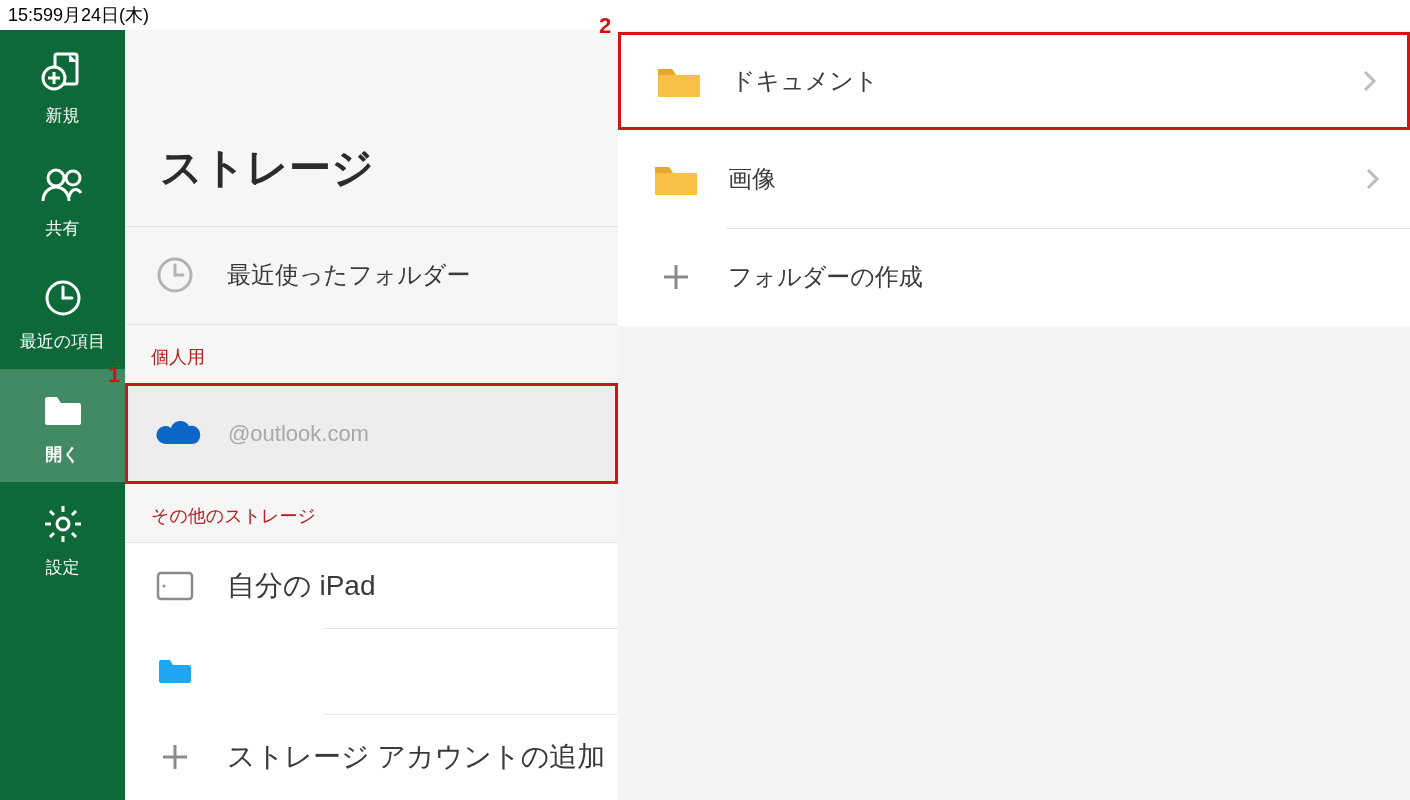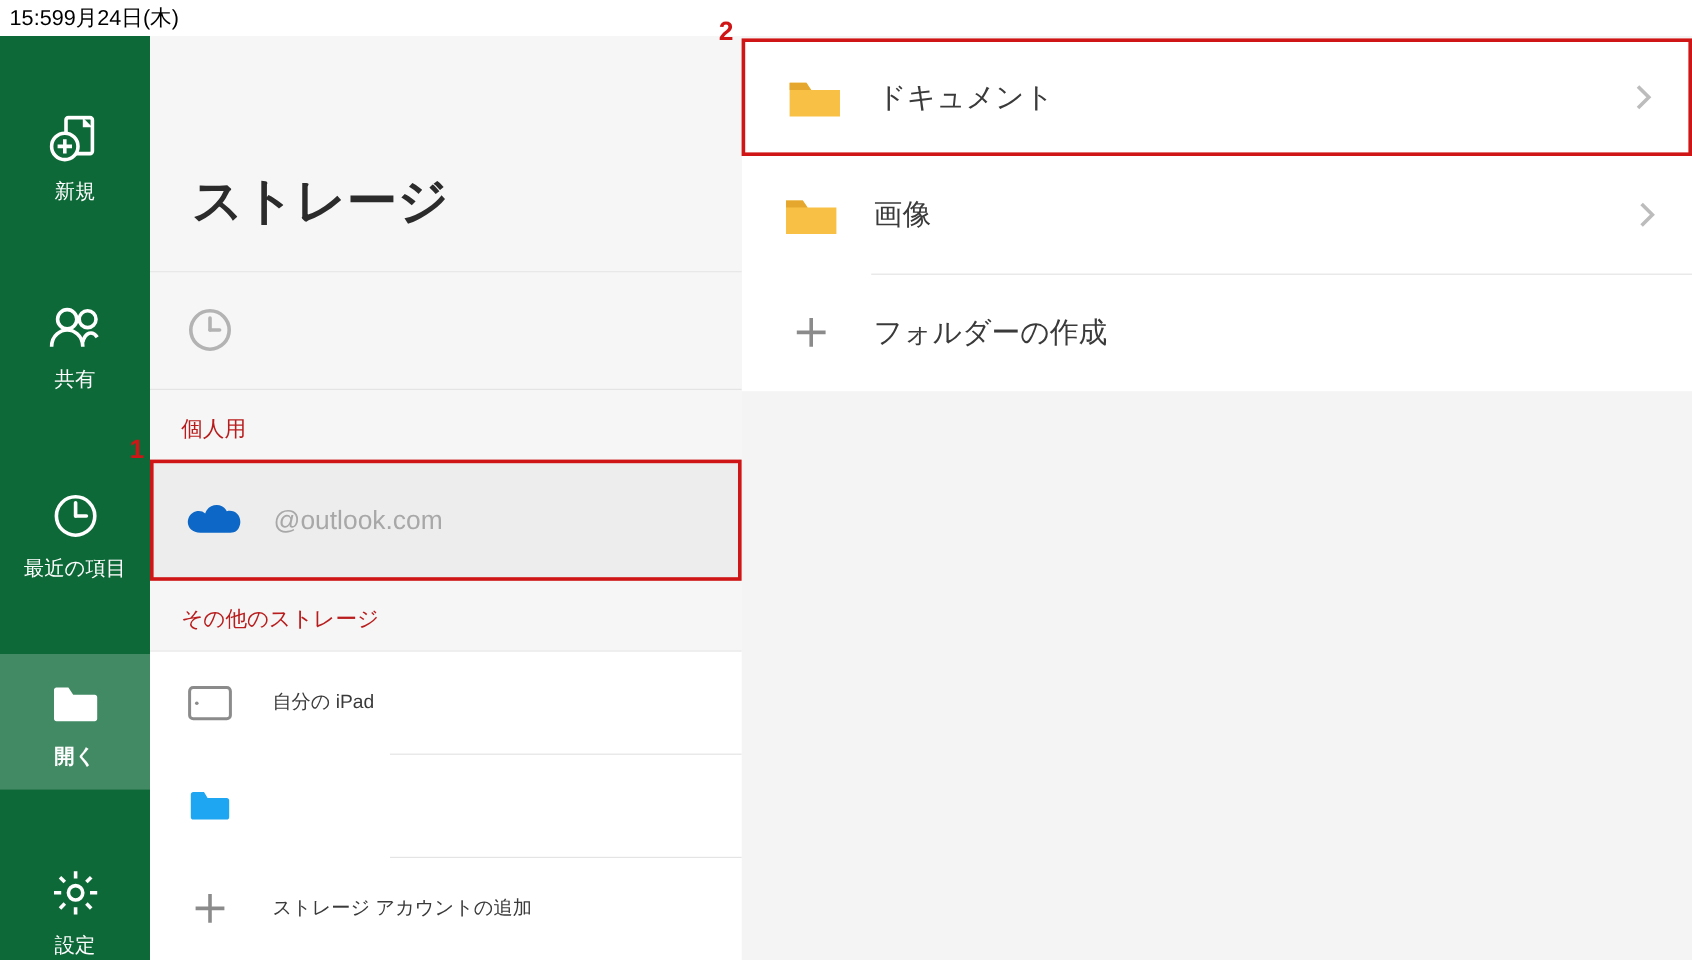--- a/index.html
+++ b/index.html
@@ -40,21 +40,20 @@
     .nav-item {
       display: flex;
       flex-direction: column;
       align-items: center;
       justify-content: center;
       color: #fff;
       padding: 20px 0 16px;
       gap: 10px;
       cursor: pointer;
       position: relative;
-      margin-top: 44px;
     }
     .nav-item.selected {
       background: rgba(255,255,255,0.22);
       font-weight: bold;
     }
     .nav-item .icon {
       width: 44px;
       height: 44px;
       display: flex;
       align-items: center;
@@ -168,21 +167,21 @@
       height: 1px;
       background: #e4e4e4;
     }
     .sub-row .row-icon {
       width: 56px;
       display: flex;
       align-items: center;
       justify-content: center;
     }
     .sub-row .row-text {
-      font-size: 16px;
+      font-size: 28px;
       color: #3a3a3a;
       margin-left: 24px;
     }
     
     .detail-col {
       flex: 1;
       background: #f4f4f4;
       padding-top: 2px;
     }
     .folder-block {
@@ -319,20 +318,21 @@
     </div>
 
     <div class="storage-row recent">
       <span class="row-icon">
         <svg width="40" height="40" viewBox="0 0 40 40">
           <circle cx="20" cy="20" r="16" fill="none" stroke="#b3b3b3" stroke-width="3"></circle>
           <line x1="20" y1="20" x2="20" y2="10" stroke="#b3b3b3" stroke-width="3" stroke-linecap="round"></line>
           <line x1="20" y1="20" x2="28" y2="20" stroke="#b3b3b3" stroke-width="3" stroke-linecap="round"></line>
         </svg>
       </span>
+      <span class="row-text">最近使ったフォルダー</span>
     </div>
 
     <div class="section-label">個人用</div>
 
     <div class="onedrive-row">
       <span class="badge-annotation">1</span>
       <span class="od-icon">
         <svg width="50" height="34" viewBox="0 0 50 34">
           <path d="M14 28 C6 28 2 22 4 16 C6 10 14 8 18 12 C20 4 32 2 36 10 C44 8 50 16 46 24 C44 28 40 28 36 28 Z" fill="#0d67c6"></path>
         </svg>

